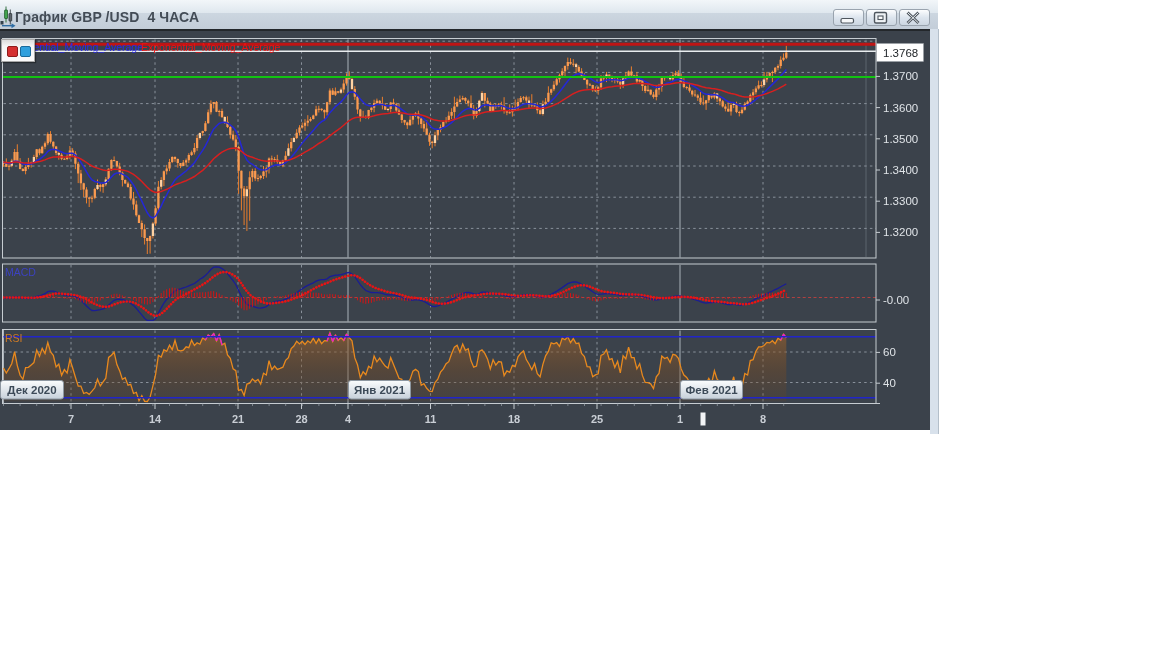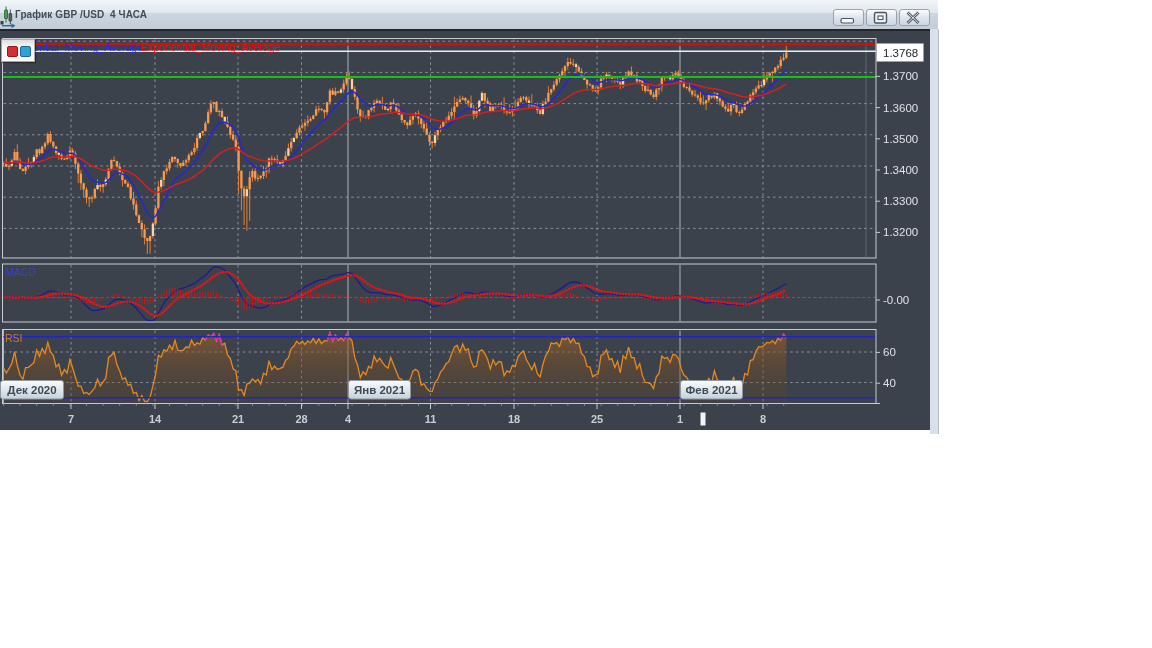--- a/index.html
+++ b/index.html
@@ -1,21 +1,21 @@
 <!DOCTYPE html>
 <html><head><meta charset="utf-8">
 <style>
 html,body{margin:0;padding:0;background:#ffffff;width:1152px;height:648px;overflow:hidden}
 *{font-family:"Liberation Sans",sans-serif;-webkit-font-smoothing:antialiased}
 #win{position:absolute;left:0;top:0;width:938px;height:431px}
 #tbar{position:absolute;left:0;top:0;width:938px;height:28.5px;background:linear-gradient(#f2f6f9,#dfe7ee 45%,#ccd6e0 46%,#c3cdd8)}
 #tdark{position:absolute;left:0;top:28.5px;width:930px;height:2.8px;background:#23272b}
 #body{position:absolute;left:0;top:31.3px;width:931px;height:399px;background:#3b424b}
 #rstrip{position:absolute;left:930px;top:28.5px;width:8px;height:405px;background:#d8e1eb;border-right:1px solid #b4bfca}
-#title{position:absolute;left:15px;top:8.5px;font-size:10px;font-weight:bold;color:#434c56;letter-spacing:0.1px}
+#title{position:absolute;left:15px;top:8.5px;font-size:14px;font-weight:bold;color:#434c56;letter-spacing:0.1px}
 .btn{position:absolute;top:8.5px;width:29.5px;height:15.5px;background:linear-gradient(#fcfdfe,#dde5ee 50%,#cdd7e2);border:1px solid #99a3ae;border-radius:3px}
 #ibox{position:absolute;left:1px;top:38.5px;width:32px;height:21px;background:linear-gradient(#dcdcdc,#f6f6f6 30%,#fbfbfb);border:1px solid #a8a8a8;box-shadow:1px 1px 1px rgba(0,0,0,.35)}
 .sq{position:absolute;top:6px;width:9px;height:9.5px;border-radius:2px}
 </style></head>
 <body>
 <div id="win">
 <div id="tbar"></div>
 <div id="tdark"></div>
 <div id="body"></div>
 <div id="rstrip"></div>

